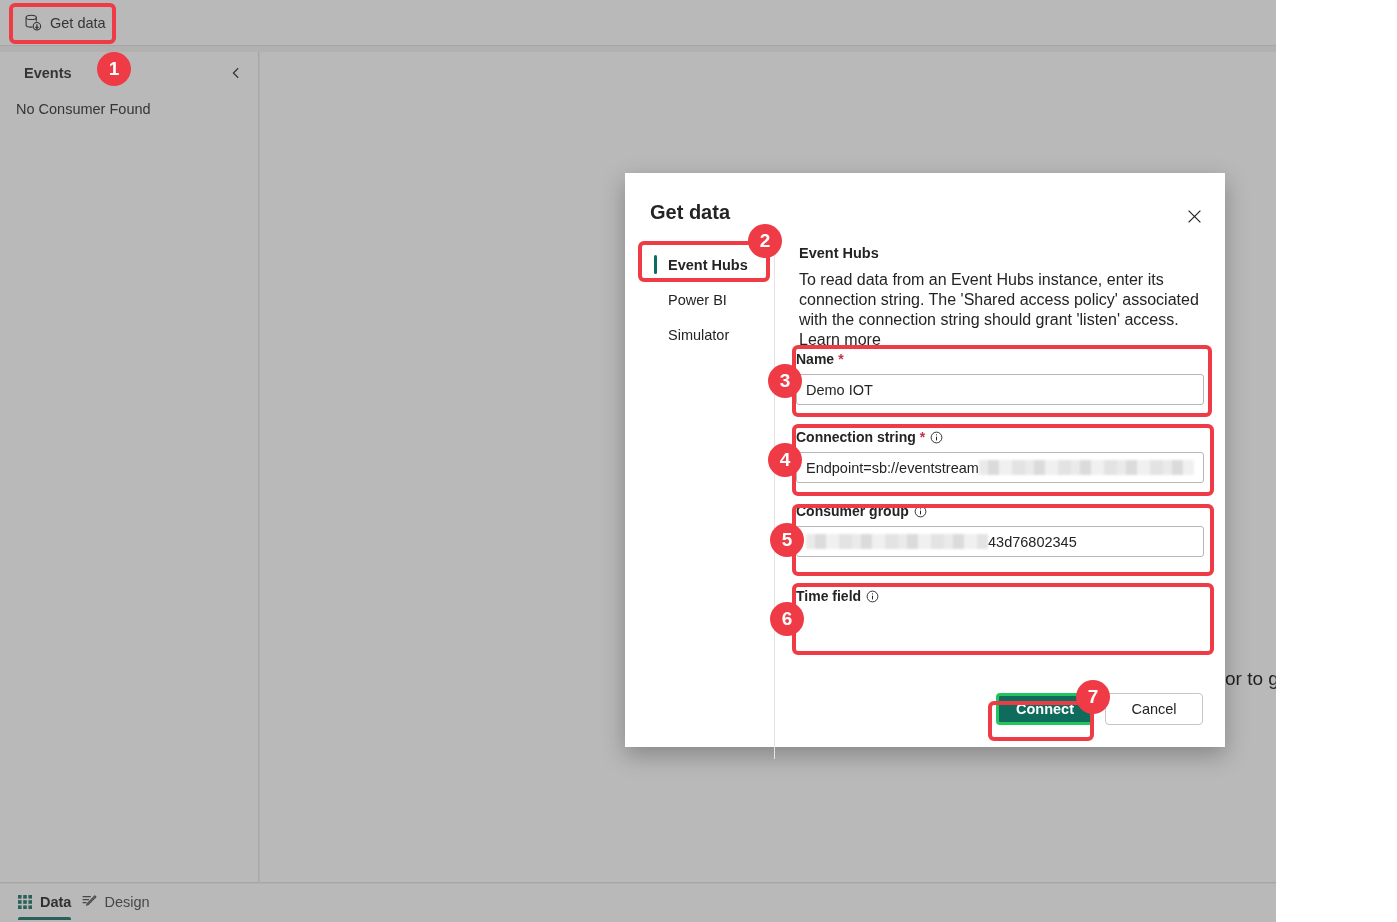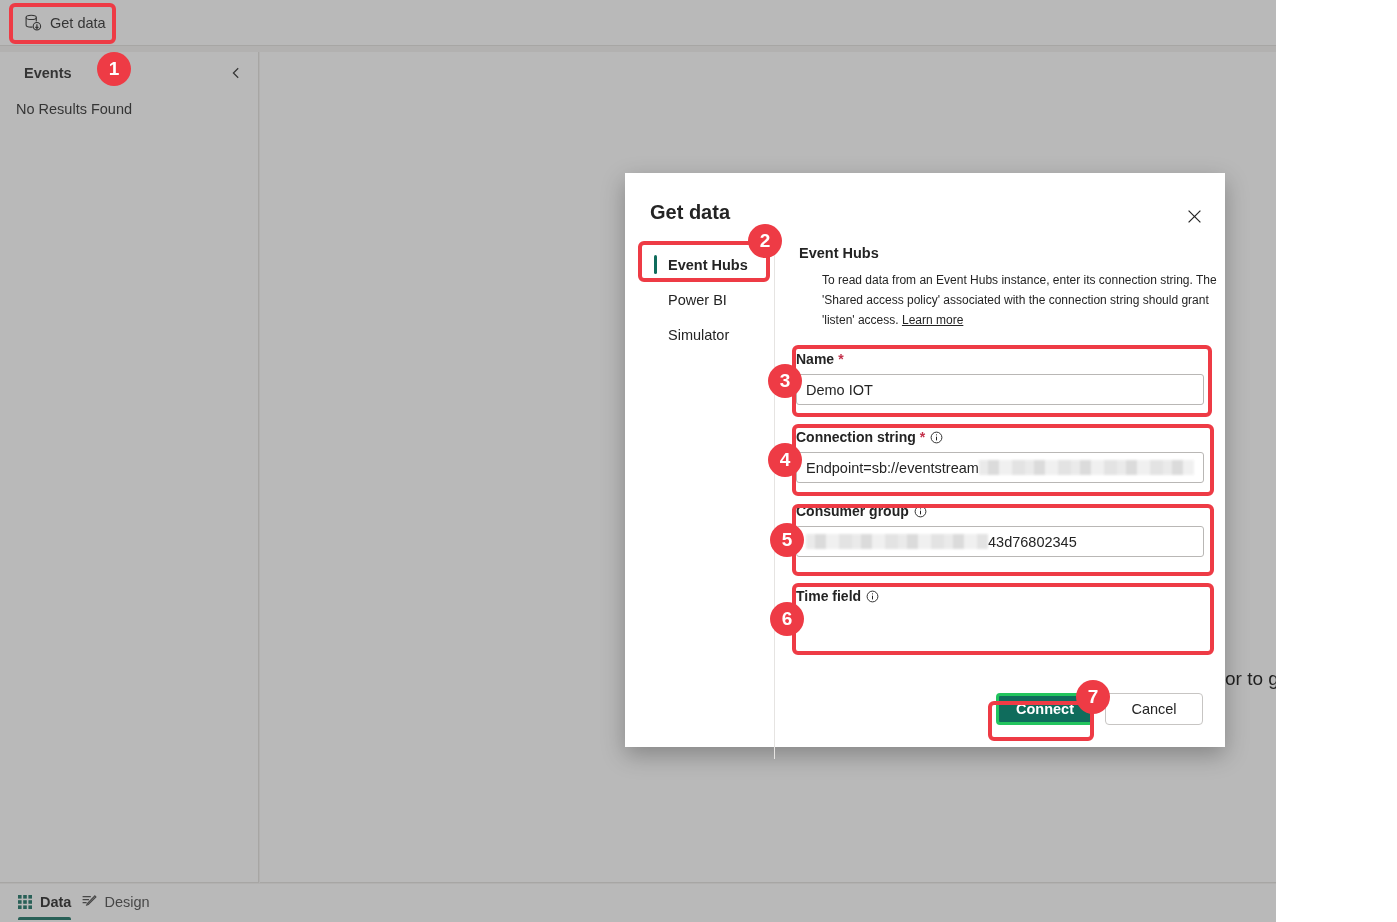--- a/index.html
+++ b/index.html
@@ -221,25 +221,24 @@
     top: 72px;
     width: 420px;
   }
   .body-head {
     font-size: 14.5px;
     font-weight: 600;
     color: #242424;
     margin-bottom: 9px;
   }
   .body-desc {
-    font-size: 12px;
+    font-size: 16px;
     color: #242424;
     line-height: 20px;
     width: 400px;
-    margin-left: 23px;
   }
   .learn-link {
     color: #242424;
     text-decoration: underline;
     cursor: pointer;
   }
 
   .field {
     position: absolute;
     left: 171px;
@@ -373,21 +372,21 @@
 
     <div class="events-panel">
       <div class="events-head">
         <span class="events-title">Events</span>
         <span>
           <svg class="collapse-ico" viewBox="0 0 16 16" fill="none" stroke="#242424" stroke-width="1.25">
             <path d="M10.2 3.2L5.4 8l4.8 4.8"></path>
           </svg>
         </span>
       </div>
-      <div class="events-empty">No Results Found</div>
+      <div class="events-empty">No Consumer Found</div>
     </div>
 
     <div class="canvas">
       <div class="canvas-hint">or to get sample</div>
     </div>
 
     <div class="bottom-bar">
       <div class="btab active">
         <span>
           <svg width="15" height="15" viewBox="0 0 15 15">

